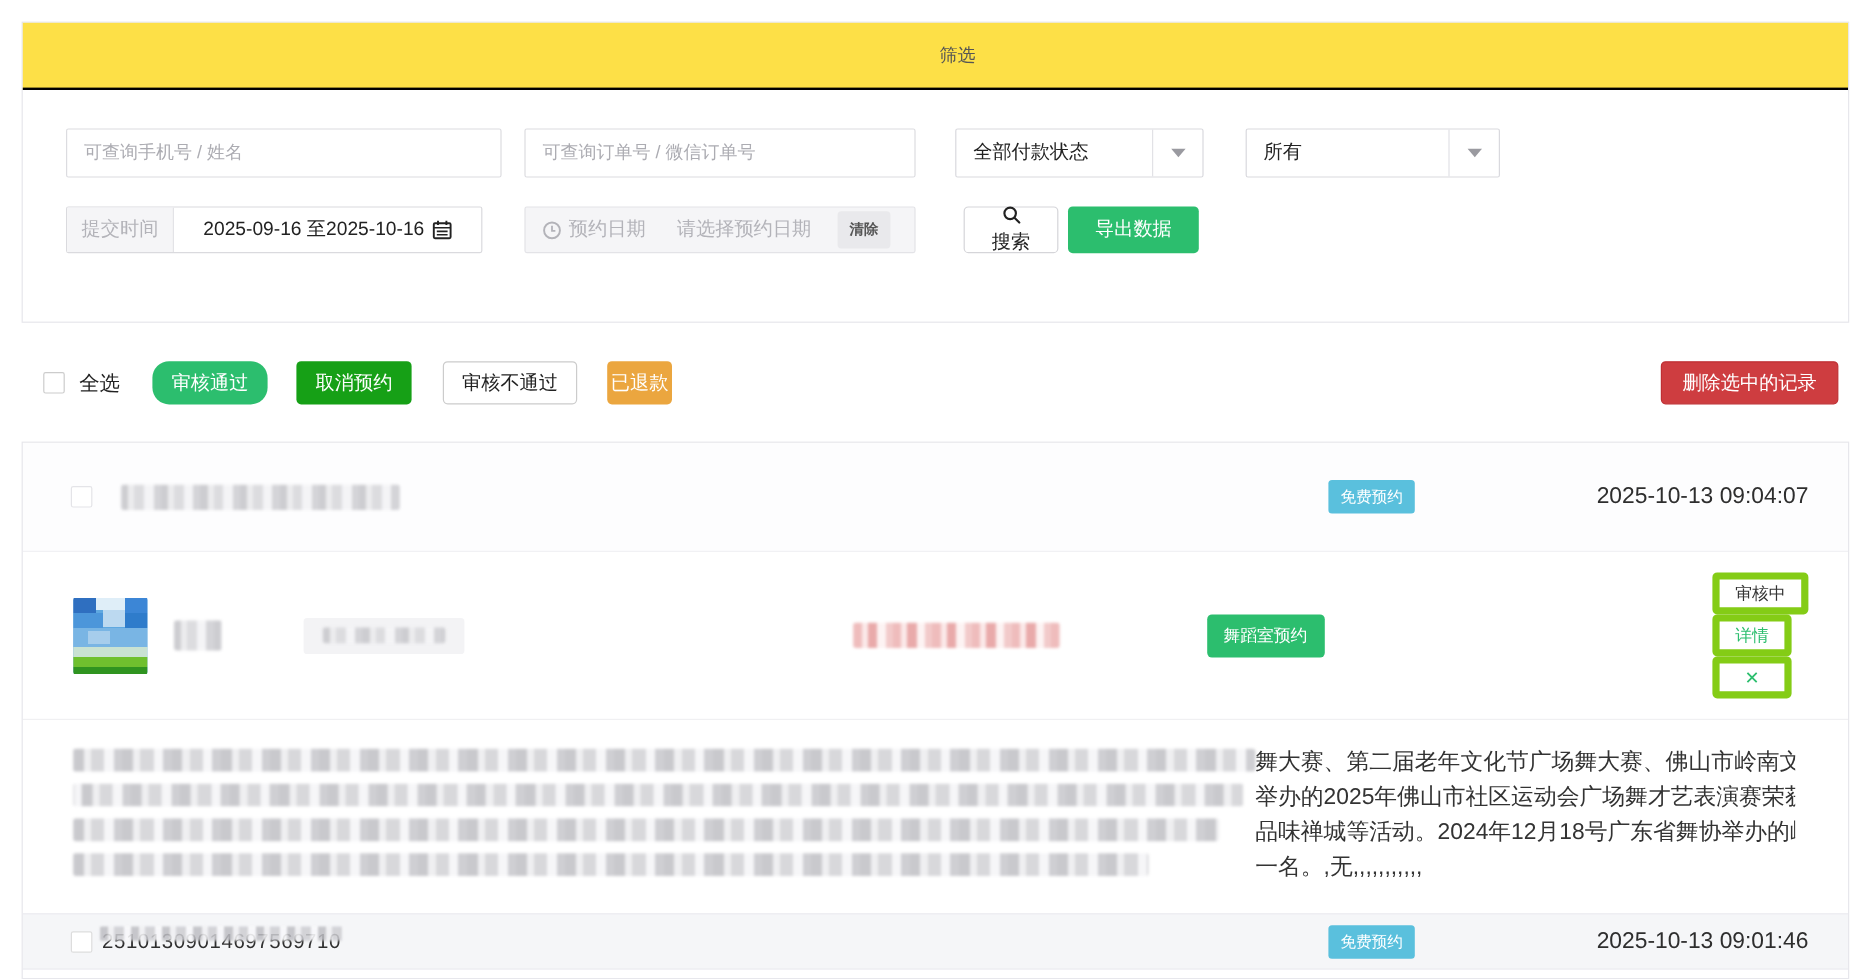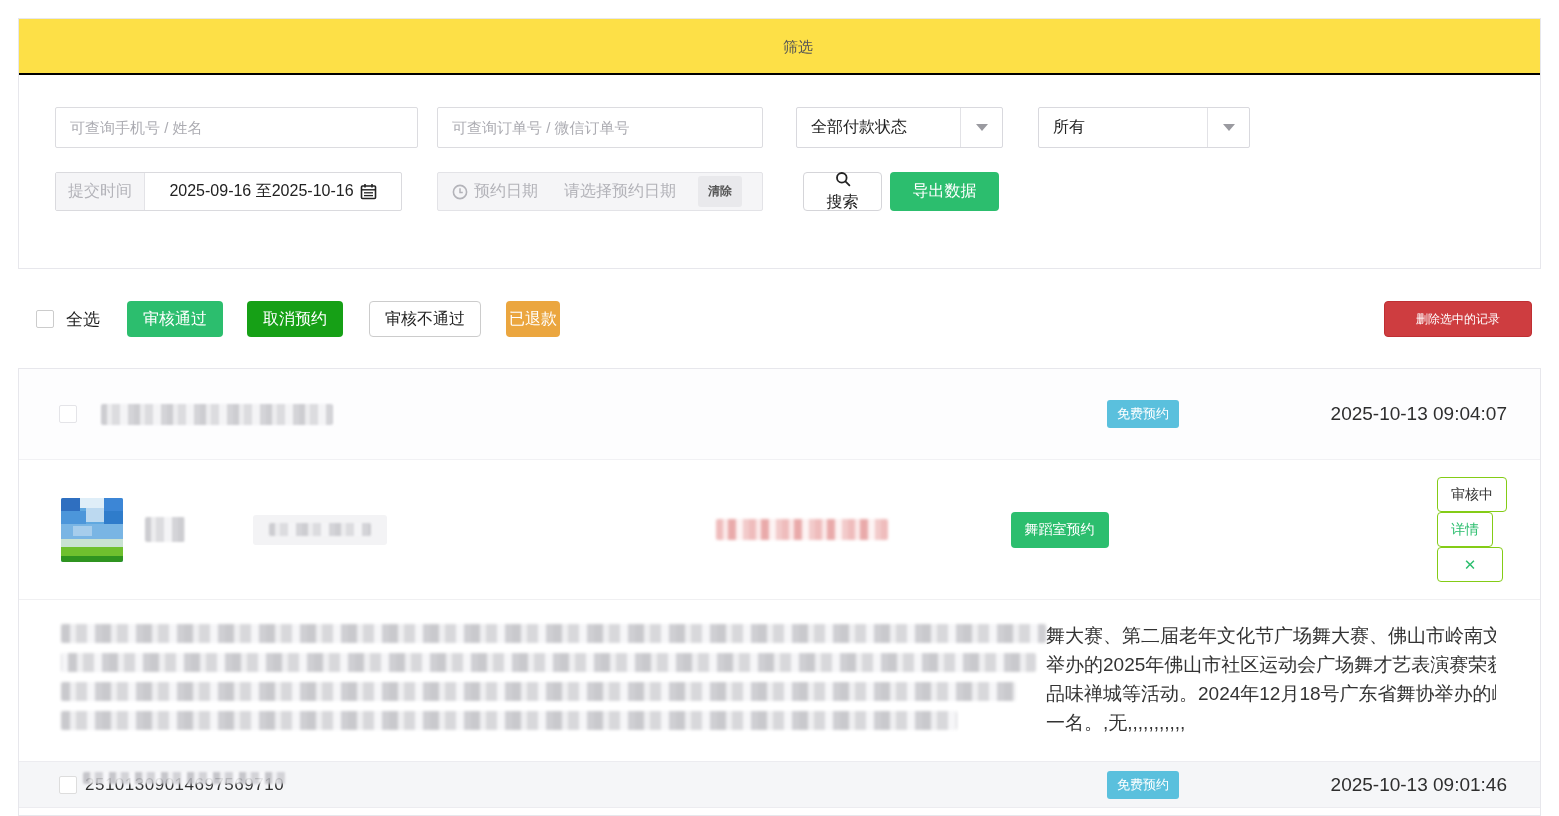--- a/index.html
+++ b/index.html
@@ -47,25 +47,25 @@
   .btn { border:none; border-radius:4px; font-size:15px; cursor:pointer; white-space:nowrap;
     font-family:"Liberation Sans","DejaVu Sans",sans-serif;flex-direction:column; }
   .btn-search { width:79px; height:39px; margin-left:40px; background:#fff; border:1px solid #d5d5d9;
     color:#222; font-size:16px; display:flex; align-items:center; justify-content:center; gap:5px; }
   .btn-export { width:109px; height:39px; margin-left:8px; background:#2cbe6e; color:#fff; font-size:16px; }
 
   
   .toolbar { margin:32px 27px 0 36px; display:flex; align-items:center; }
   .checkbox { width:18px; height:18px; background:#fff; border:1px solid #ccc; border-radius:2px; cursor:pointer; }
   .select-all-label { margin-left:12px; font-size:17px; color:#222; }
-  .btn-approve { margin-left:27px; width:96px; height:36px; background:#2cbe6e; color:#fff; font-size:16px; }
+  .btn-approve { margin-left:27px; width:96px; height:36px; background:#2cbe6e; color:#fff; font-size:16px;border-radius:14px; }
   .btn-cancel  { margin-left:24px; width:96px; height:36px; background:#16a016; color:#fff; font-size:16px; }
   .btn-reject  { margin-left:26px; width:112px; height:36px; background:#fff; border:1px solid #ccc; color:#222; font-size:16px; }
   .btn-refunded{ margin-left:25px; width:54px; height:36px; background:#eba63f; color:#fff; font-size:16px; }
-  .btn-delete  { margin-left:auto; width:148px; height:36px; background:#ce3d40; border:1px solid #bf2f33; color:#fff; font-size:12px; }
+  .btn-delete  { margin-left:auto; width:148px; height:36px; background:#ce3d40; border:1px solid #bf2f33; color:#fff; font-size:16px; }
 
   
   .list-panel { margin:31px 18px 0 18px; width:1523px; height:448px; border:1px solid #e7e7ec;
     background:#fff; overflow:hidden; }
 
   .order-row { display:flex; align-items:center; padding:0 33px 0 40px; }
   .order-row.first { height:91px; background:#fdfdfe; border-bottom:1px solid #f1f1f4; }
   .order-row.last { height:47px; background:#f5f6f8; border-top:1px solid #ececf0; border-bottom:1px solid #ececf0; }
   .order-row .checkbox { border-color:#e4e4e8; }
   .order-row.last .checkbox { border-color:#ddd; }
@@ -86,21 +86,21 @@
   .record-row { height:140px; display:flex; align-items:center; padding:0 33px 0 42px;
     border-bottom:1px solid #f0f0f2; }
   .avatar { width:62px; height:64px; border-radius:2px; overflow:hidden; flex:0 0 auto; cursor:pointer; }
   .pill { margin-left:68px; width:134px; height:30px; background:#f3f3f5; border-radius:3px;
     display:flex; align-items:center; justify-content:center; }
   .pill .redact.inner { width:102px; height:13px; margin:0; }
   .redact.red { margin-left:auto; }
   .badge-room { margin-left:123px; background:#2cbe6e; color:#fff; font-size:14px;
     padding:9px 14px; border-radius:4px; white-space:nowrap; }
   .record-actions { margin-left:auto; display:flex; flex-direction:column; align-items:flex-start; }
-  .mini-btn { height:35px; background:#fff; border:1px solid #84cc16; border-radius:4px;
+  .mini-btn { height:35px; background:#fff; border:6px solid #84cc16; border-radius:4px;
     font-size:14px; color:#333; padding:0 13px; display:flex; align-items:center; justify-content:center;
     cursor:pointer; font-family:"Liberation Sans","DejaVu Sans",sans-serif; }
   .mini-btn + .mini-btn { margin-top:0px; }
   .mini-btn.detail { color:#2cbe6e; }
   .mini-btn.close { color:#2cbe6e; font-weight:bold; font-size:15px; width:66px; }
 
   
   .desc-row { display:flex; padding:21px 44px 24px 42px; }
   .redact-paragraph { width:985px; flex:0 0 auto; padding-top:3px; }
   .redact-line { height:19px; margin-bottom:10px; border-radius:2px; filter:blur(1.4px);

